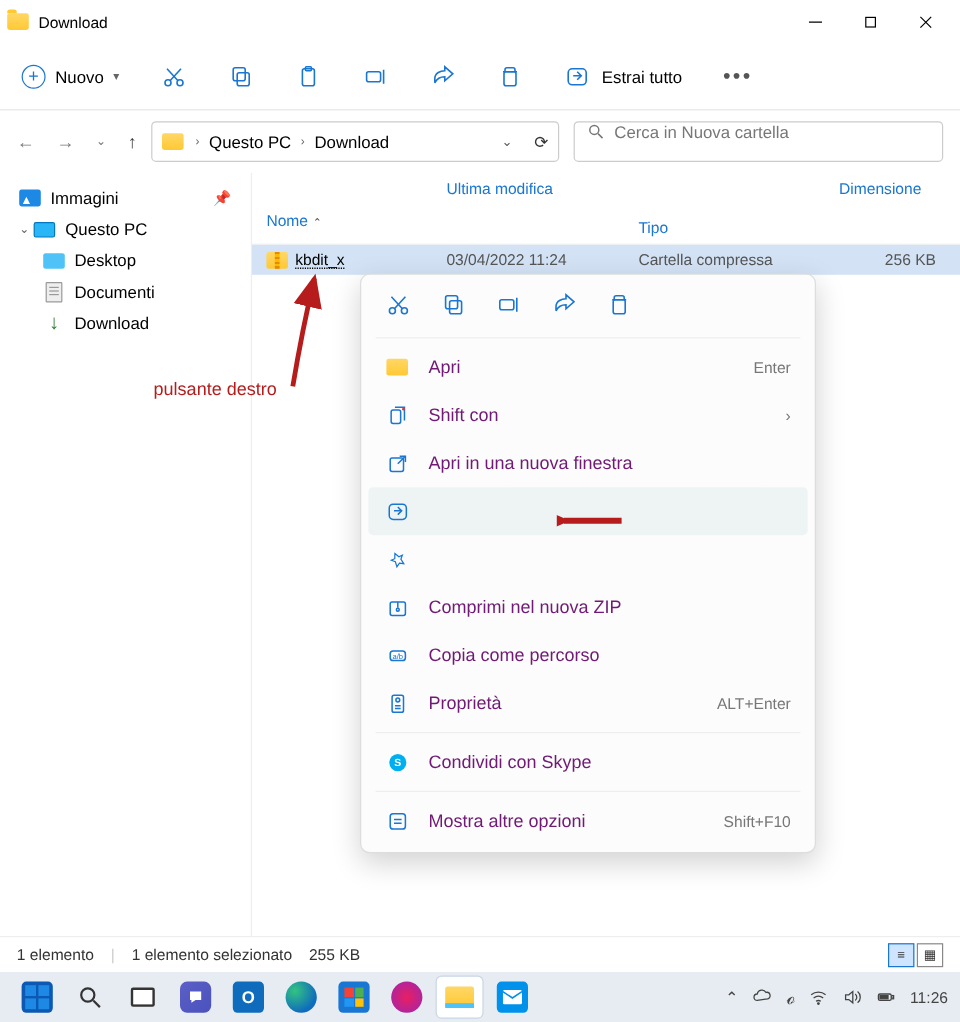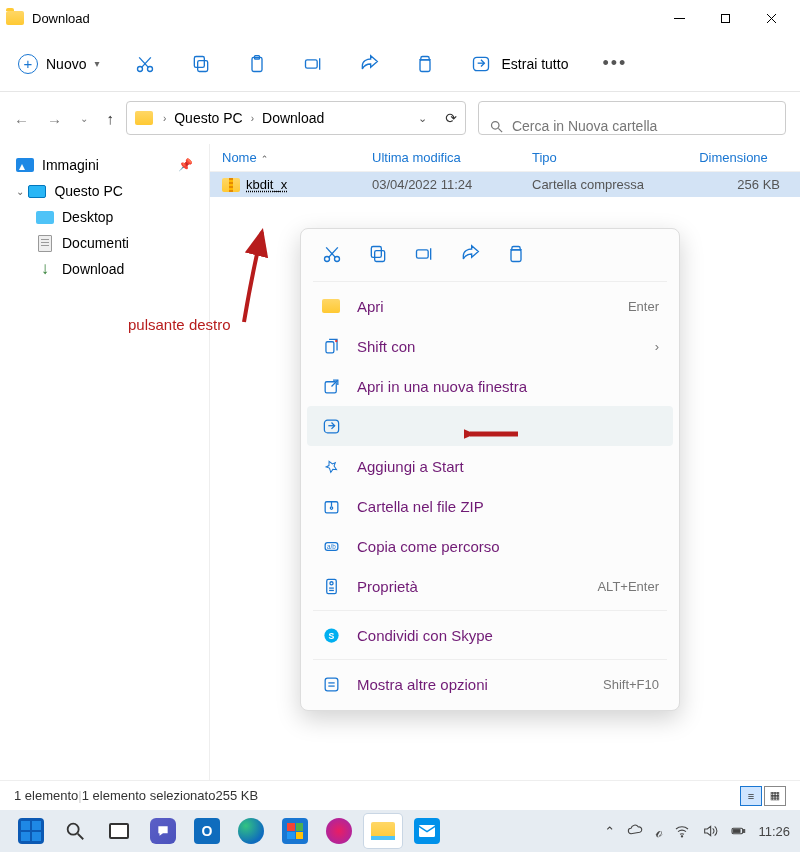--- a/index.html
+++ b/index.html
@@ -27,21 +27,21 @@
 
 .navbar { height: 52px; display:flex; align-items:center; padding: 0 14px; gap:12px; }
 .navarrows { display:flex; align-items:center; gap:18px; }
 .navarrows span { color:#777; font-size:15px; }
 .navarrows .up { color:#333; }
 .breadcrumb { flex:0 0 340px; height:34px; border:1px solid #ccc; border-radius:4px; display:flex; align-items:center; padding:0 8px; gap:8px; font-size:14px; }
 .breadcrumb .folder-icon { width:18px; height:14px; background: linear-gradient(#ffd766,#ffc933); border-radius:2px; margin-right:2px; position:relative; }
 .breadcrumb .sep { color:#666; font-size:10px; }
 .bcchev { margin-left:auto; color:#555; font-size:11px; }
 .refresh { margin-left:2px; color:#333; }
-.searchbox { flex:1; height:34px; border:1px solid #ccc; border-radius:4px; display:flex; align-items:flex-end; padding:0 10px; gap:8px; color:#777; font-size:14px; }
+.searchbox { flex:1; height:34px; border:1px solid #ccc; border-radius:4px; display:flex; align-items:flex-start; padding:0 10px; gap:8px; color:#777; font-size:14px; }
 .searchbox svg { width:15px; height:15px; color:#777; }
 
 
 .main { display:flex; height: calc(100% - 36px - 56px - 52px - 30px - 42px); }
 .sidebar { width: 210px; padding: 8px 8px; font-size:14px; border-right:1px solid #eee; }
 .sbitem { display:flex; align-items:center; gap:8px; padding:5px 8px; color:#000; }
 .sbitem .pin { margin-left:auto; color:#555; font-size:12px; }
 .sbsub { padding-left: 28px; }
 .ico { width:18px; height:16px; display:flex; align-items:center; justify-content:center; }
 .ico-img { background:#1e88e5; border-radius:2px; width:18px; height:14px; position:relative; }
@@ -49,23 +49,23 @@
 .ico-pc { width:18px; height:13px; background:#29b6f6; border:1px solid #0277bd; border-radius:2px; }
 .ico-desk { width:18px; height:13px; background:#4fc3f7; border-radius:2px; }
 .ico-doc { width:14px; height:17px; background:#eee; border:1px solid #999; border-radius:1px; position:relative; }
 .ico-doc::after { content:""; position:absolute; top:3px; left:2px; right:2px; height:1px; background:#999; box-shadow:0 3px 0 #999, 0 6px 0 #999; }
 .ico-dl { color:#2e7d32; font-size:17px; font-weight:bold; }
 
 
 .content { flex:1; display:flex; flex-direction:column; }
 .colhead { display:flex; padding:6px 12px; font-size:13px; color:#1976d2; border-bottom:1px solid #f0f0f0; }
 .colhead .caret { font-size:9px; color:#555; margin-left:4px; }
-.col-name { width:150px; }
+.col-name { width:150px;margin-top:26px; }
 .col-mod { width:160px; }
-.col-type { width:155px; }
+.col-type { width:155px;margin-top:32px; }
 .col-size { flex:1; text-align:center; padding-right:8px; }
 .filerow { display:flex; padding:5px 12px; font-size:13px; background:#d3e3f5; align-items:center; }
 .filerow .fname { width:150px; display:flex; align-items:center; gap:6px; text-decoration: underline dotted; text-underline-offset: 2px; }
 .zipico { width:18px; height:14px; background: linear-gradient(#ffd766,#ffc933); border-radius:2px; position:relative; }
 .zipico::after { content:""; position:absolute; top:0; left:7px; width:4px; height:100%; background: repeating-linear-gradient(#e68a00 0 2px, #ffb800 2px 4px); }
 .filerow .fmod { width:160px; color:#555; }
 .filerow .ftype { width:155px; color:#555; }
 .filerow .fsize { flex:1; text-align:right; color:#555; padding-right:8px; }
 
 
@@ -82,21 +82,21 @@
 .ctxitem .label { flex:1; color:#701a75; }
 .ctxitem .shortcut { color:#777; font-size:13px;text-align:center; }
 .ctxitem.hover { background:#eef3f4; }
 .ctxico { width:20px; height:20px; display:flex; align-items:center; justify-content:center; color:#1976d2; }
 .ctxico svg { width:19px; height:19px; }
 
 .red-arrow { position:absolute; left:464px; top:424px; }
 .red-arrow svg { width:56px; height:20px; }
 
 
-.statusbar { position:absolute; bottom:42px; left:0; right:0; height:30px; display:flex; align-items:center; padding:4px 14px; font-size:13px; color:#333; border-top:1px solid #eee; background:#fff; }
+.statusbar { position:absolute; bottom:42px; left:0; right:0; height:30px; display:flex; align-items:center; padding:4px 14px; font-size:13px; color:#333; gap:14px; border-top:1px solid #eee; background:#fff; }
 .statusbar .sep { color:#ccc; }
 .viewbtns { margin-left:auto; display:flex; gap:2px; }
 .viewbtn { width:22px; height:20px; border:1px solid #888; display:flex; align-items:center; justify-content:center; font-size:11px; }
 .viewbtn.active { background:#cfe5ff; border-color:#1976d2; }
 
 
 .taskbar { position:absolute; bottom:0; left:0; right:0; height:42px; background:#e6ecf2; display:flex; align-items:center; padding:0 10px; gap:6px; }
 .taskicons { display:flex; gap:6px; align-items:center; margin-left:2px; }
 .taskicon { width:38px; height:34px; border-radius:4px; display:flex; align-items:center; justify-content:center; }
 .taskicon.active { background:#fff; box-shadow: 0 0 0 1px #c9d6e4; }
@@ -350,31 +350,30 @@
           <line x1="8" y1="11" x2="16" y2="11"></line>
         </svg>
       </div>
   </div>
   <div class="ctxitem">
     <div class="ctxico">
         <svg viewBox="0 0 24 24" fill="none" stroke="currentColor" stroke-width="1.6">
           <path d="M12 3l3 6h5l-4 4 1 7-5-3-5 3 1-7-4-4h5z" transform="rotate(-25 12 12) scale(0.8) translate(3 3)"></path>
         </svg>
       </div>
-    <span class="label">Aggiungi a Start</span>
   </div>
   <div class="ctxitem">
     <div class="ctxico">
         <svg viewBox="0 0 24 24" fill="none" stroke="currentColor" stroke-width="1.6">
           <rect x="4" y="6" width="16" height="14" rx="2"></rect>
           <line x1="12" y1="6" x2="12" y2="12"></line>
           <circle cx="12" cy="14" r="1.5"></circle>
         </svg>
       </div>
-    <span class="label">Cartella nel file ZIP</span>
+    <span class="label">Comprimi nel nuova ZIP</span>
   </div>
   <div class="ctxitem">
     <div class="ctxico">
         <svg viewBox="0 0 24 24" fill="none" stroke="currentColor" stroke-width="1.6">
           <rect x="4" y="7" width="16" height="10" rx="3"></rect>
           <text x="12" y="15" font-size="8" text-anchor="middle" fill="currentColor" stroke="none">a/b</text>
         </svg>
       </div>
     <span class="label">Copia come percorso</span>
   </div>

